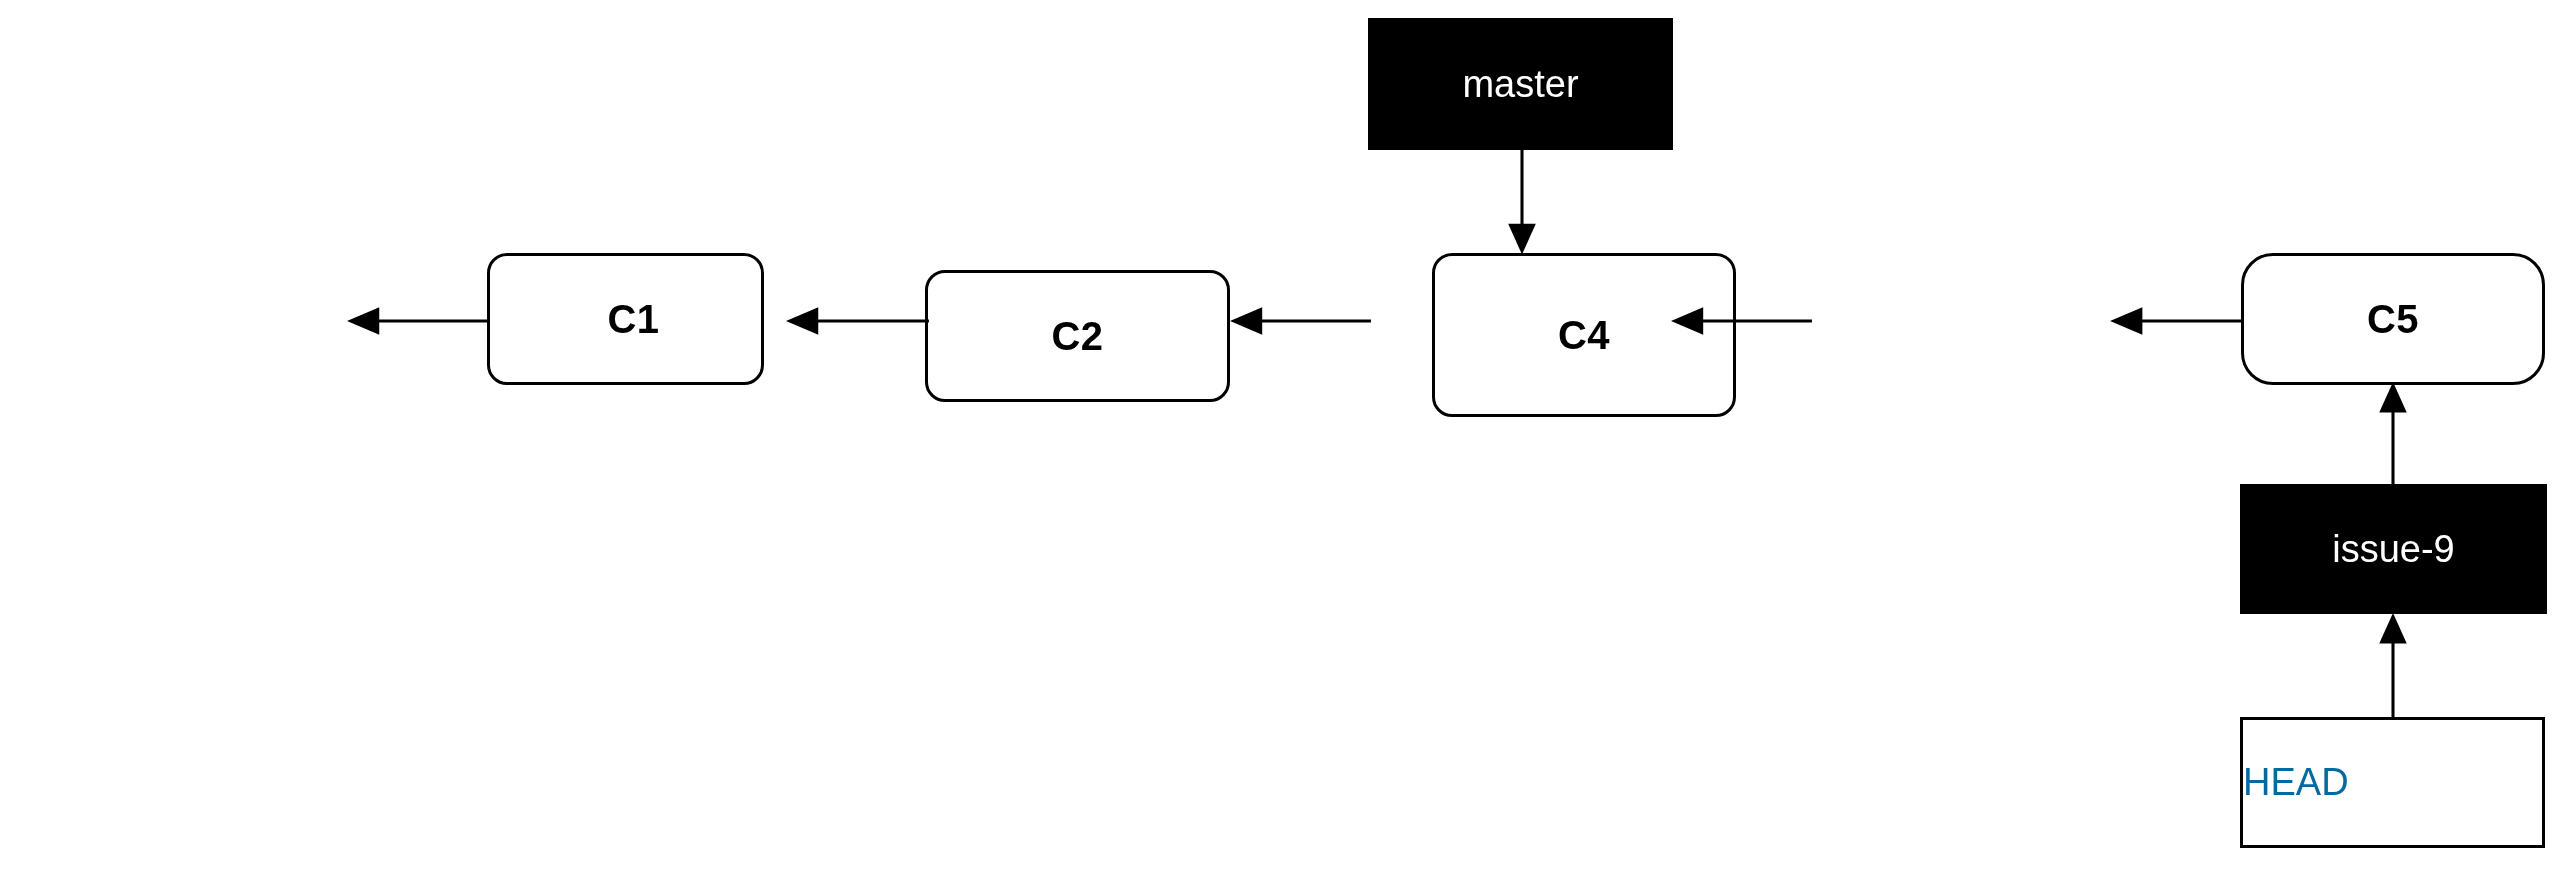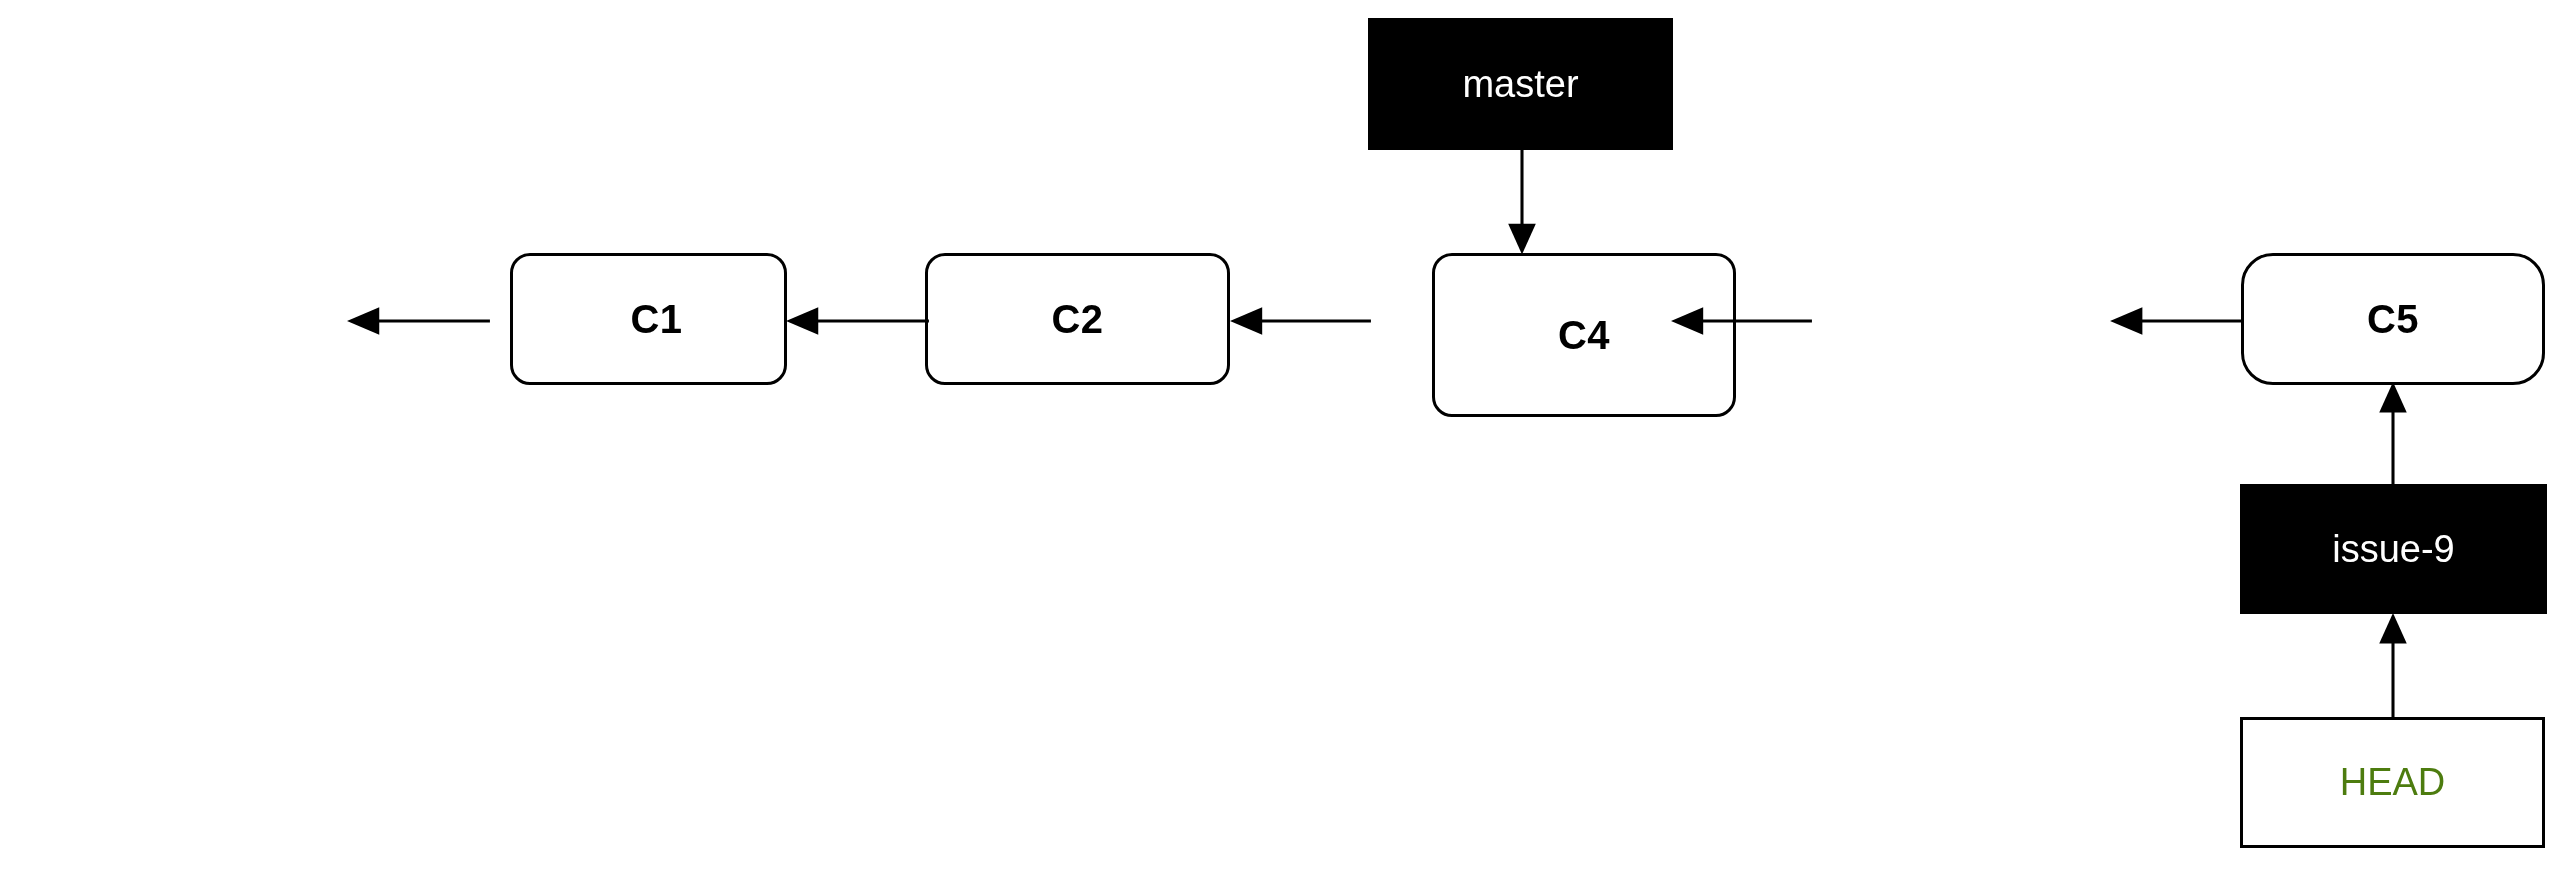--- a/index.html
+++ b/index.html
@@ -46,49 +46,48 @@
     font-family: "Liberation Sans", sans-serif;
   }
   
   .head-label {
     position: absolute;
     box-sizing: border-box;
     background: #ffffff;
     border: 3.8px solid #000000;
     display: flex;
     align-items: center;
-    justify-content: center;
     font-weight: normal;
     font-size: 38px;
-    color: #4d7c0f;
+    color: #0369a1;
     font-family: "Liberation Sans", sans-serif;
   }
   .edge {
     position: absolute;
     overflow: visible;
   }
   .edge line {
     stroke: #000000;
     stroke-width: 4;
   }
   .edge polygon {
     fill: #000000;
   }
 </style>
 </head>
 <body>
 
 <div id="canvas">
 
 
-  <div class="commit" style="left:510px; top:253px; width:277px; height:132px;padding-left:16px;">
+  <div class="commit" style="left:487px; top:253px; width:277px; height:132px;padding-left:16px;">
     <span>C1</span>
   </div>
 
-  <div class="commit" style="left:925px; top:253px; width:305px; height:132px;">
+  <div class="commit" style="left:925px; top:270px; width:305px; height:132px;">
     <span>C2</span>
   </div>
 
   <div class="commit" style="left:1432px; top:253px; width:304px; height:164px;">
     <span>C4</span>
   </div>
 
 
   <div class="commit" style="left:2241px; top:253px; width:304px; height:132px;border-radius:32px;">
     <span>C5</span>

